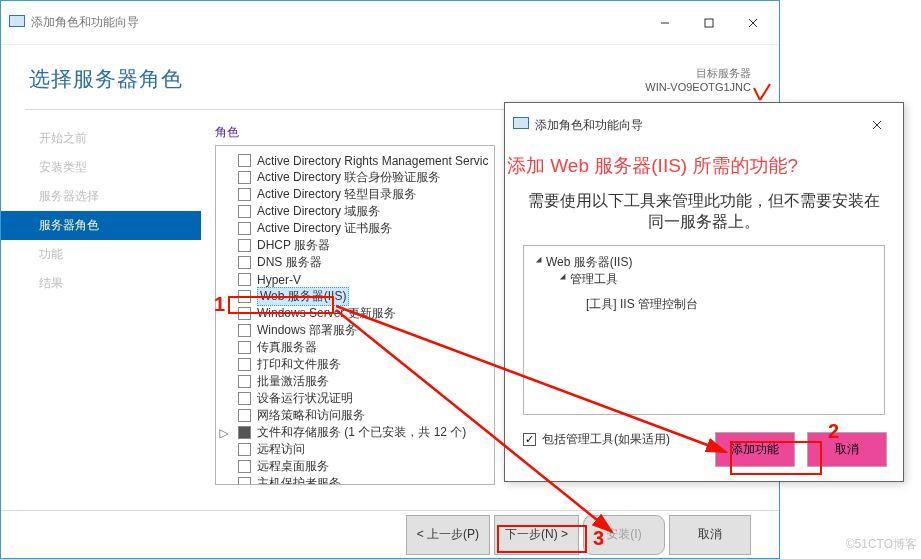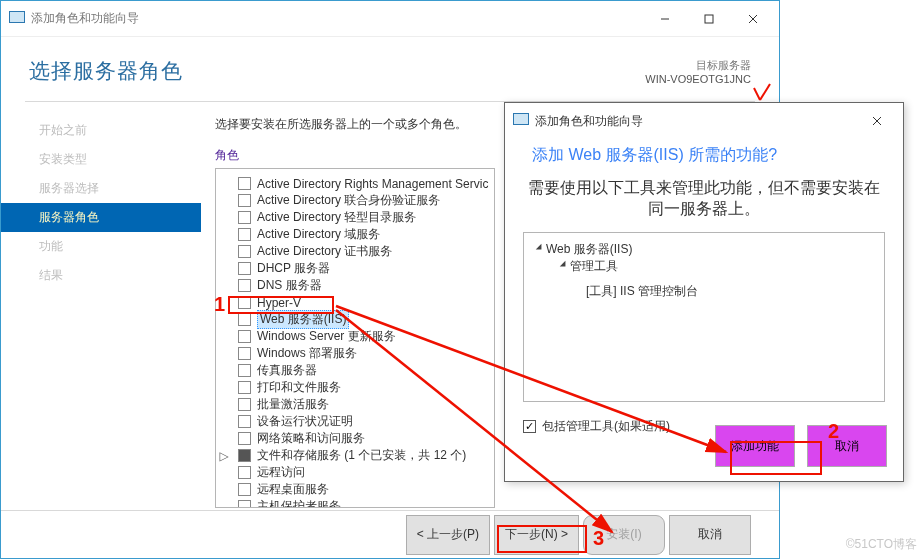--- a/index.html
+++ b/index.html
@@ -1,20 +1,20 @@
 <!DOCTYPE html>
 <html><head>
 <meta charset="utf-8">
 <style>
 * { margin:0; padding:0; box-sizing:border-box; font-family:"Microsoft YaHei","Segoe UI",sans-serif; }
 body { background:#fff; width:921px; height:559px; position:relative; overflow:hidden; font-size:12px; color:#333; }
 
 
 .win-main { position:absolute; left:0; top:0; width:780px; height:559px; border:1px solid #3a9bce; background:#fff; }
-.titlebar { height:36px; display:flex; align-items:center; padding:0 4px 0 8px; background:#fff; border-bottom:1px solid #eee; }
+.titlebar { height:44px; display:flex; align-items:center; padding:0 4px 0 8px; background:#fff; border-bottom:1px solid #eee; }
 .titlebar .appicon { width:16px; height:16px; display:inline-block; position:relative; margin-right:6px; }
 .titlebar .appicon::before { content:""; position:absolute; left:0; top:0; width:14px; height:10px; border:1px solid #2b77b0; background:#cfe6f5; }
 .titlebar .title { color:#777; font-size:12px; }
 .titlebar .winbtns { margin-left:auto; display:flex; }
 .titlebar .winbtns span { width:44px; height:28px; display:flex; align-items:center; justify-content:center; color:#555; }
 .titlebar .winbtns span svg { width:10px; height:10px; }
 
 .hdr { padding:20px 28px 10px 28px; display:flex; align-items:center; }
 .hdr h1 { font-size:21px; font-weight:400; color:#2b6ea1; letter-spacing:1px; }
 .hdr .dest { margin-left:auto; text-align:right; font-size:11px; color:#555; }
@@ -37,32 +37,32 @@
 .role.sel .txt { background:#cce8ff; border:1px dotted #3399ff; padding:0 2px; }
 .role .exp { position:absolute; left:2px; width:12px; text-align:center; color:#666; }
 
 .footer { position:absolute; left:0; right:0; bottom:0; height:48px; border-top:1px solid #d9d9d9; display:flex; align-items:center; justify-content:flex-end; padding-right:28px; gap:4px; }
 .footer button { height:40px; min-width:82px; border:1px solid #adadad; background:#e1e1e1; font-size:12px; color:#333; padding:0 10px; }
 .footer button:disabled { color:#a0a0a0;border-radius:9px; }
 
 
 .popup { position:absolute; left:504px; top:102px; width:400px; height:380px; background:#fff; border:1px solid #666; box-shadow:2px 2px 8px rgba(0,0,0,.2); }
 .popup .titlebar { border-bottom:none; }
-.popup .phdr { padding:6px 18px 12px 27px; color:#3b82f6; font-size:16px; }
+.popup .phdr { padding:6px 18px 12px 2px; color:#ef4444; font-size:19px; }
 .popup .pdesc { padding:0 18px 12px 18px; color:#333; font-size:16px;text-align:center; }
 .popup .treebox { margin:0 18px; border:1px solid #b5b5b5; height:170px; padding:8px 10px; font-size:12px; }
 .popup .treebox .t1 { padding-left:4px; }
 .popup .treebox .t2 { padding-left:28px; }
 .popup .treebox .t3 { padding-left:52px;margin-top:8px; }
 .popup .treebox .tri { display:inline-block; width:0; height:0; border-left:4px solid #444; border-top:4px solid transparent; border-bottom:4px solid transparent; transform:rotate(45deg); margin-right:4px; vertical-align:1px; }
 .popup .chkrow { padding:16px 18px 0 18px; display:flex; align-items:center; }
 .popup .chkrow .cb { width:13px; height:13px; border:1px solid #555; margin-right:6px; display:flex; align-items:center; justify-content:center; }
 .popup .chkrow .cb::after { content:"✓"; font-size:11px; line-height:1; color:#000; }
 .popup .pbtns { position:absolute; right:16px; bottom:14px; display:flex; gap:12px; }
-.popup .pbtns button { height:42px; width:80px; border:1px solid #adadad; background:#d946ef; font-size:12px; }
+.popup .pbtns button { height:35px; width:80px; border:1px solid #adadad; background:#ec4899; font-size:12px; }
 .box-red { border:2px solid #e10; position:absolute; }
 .num { position:absolute; color:#e10; font-size:20px; font-weight:bold; }
 svg.arrow { position:absolute; overflow:visible; }
 
 .watermark { position:absolute; right:4px; bottom:6px; color:#c8c8c8; font-size:12px; }
 </style>
 </head>
 <body>
 
 <div class="win-main">
@@ -101,21 +101,20 @@
   <div class="body">
     <div class="nav" id="nav">
         <div class="item">开始之前</div>
         <div class="item">安装类型</div>
         <div class="item">服务器选择</div>
         <div class="item active">服务器角色</div>
         <div class="item">功能</div>
         <div class="item">结果</div>
       </div>
     <div class="main">
-      <div class="instr">选择要安装在所选服务器上的一个或多个角色。</div>
       <div class="roles-label">角色</div>
       <div class="roles-box" id="roles">
           <div class="role">
             <span class="cb"></span>
             <span class="txt">Active Directory Rights Management Servic</span>
           </div>
           <div class="role">
             <span class="cb"></span>
             <span class="txt">Active Directory 联合身份验证服务</span>
           </div>

